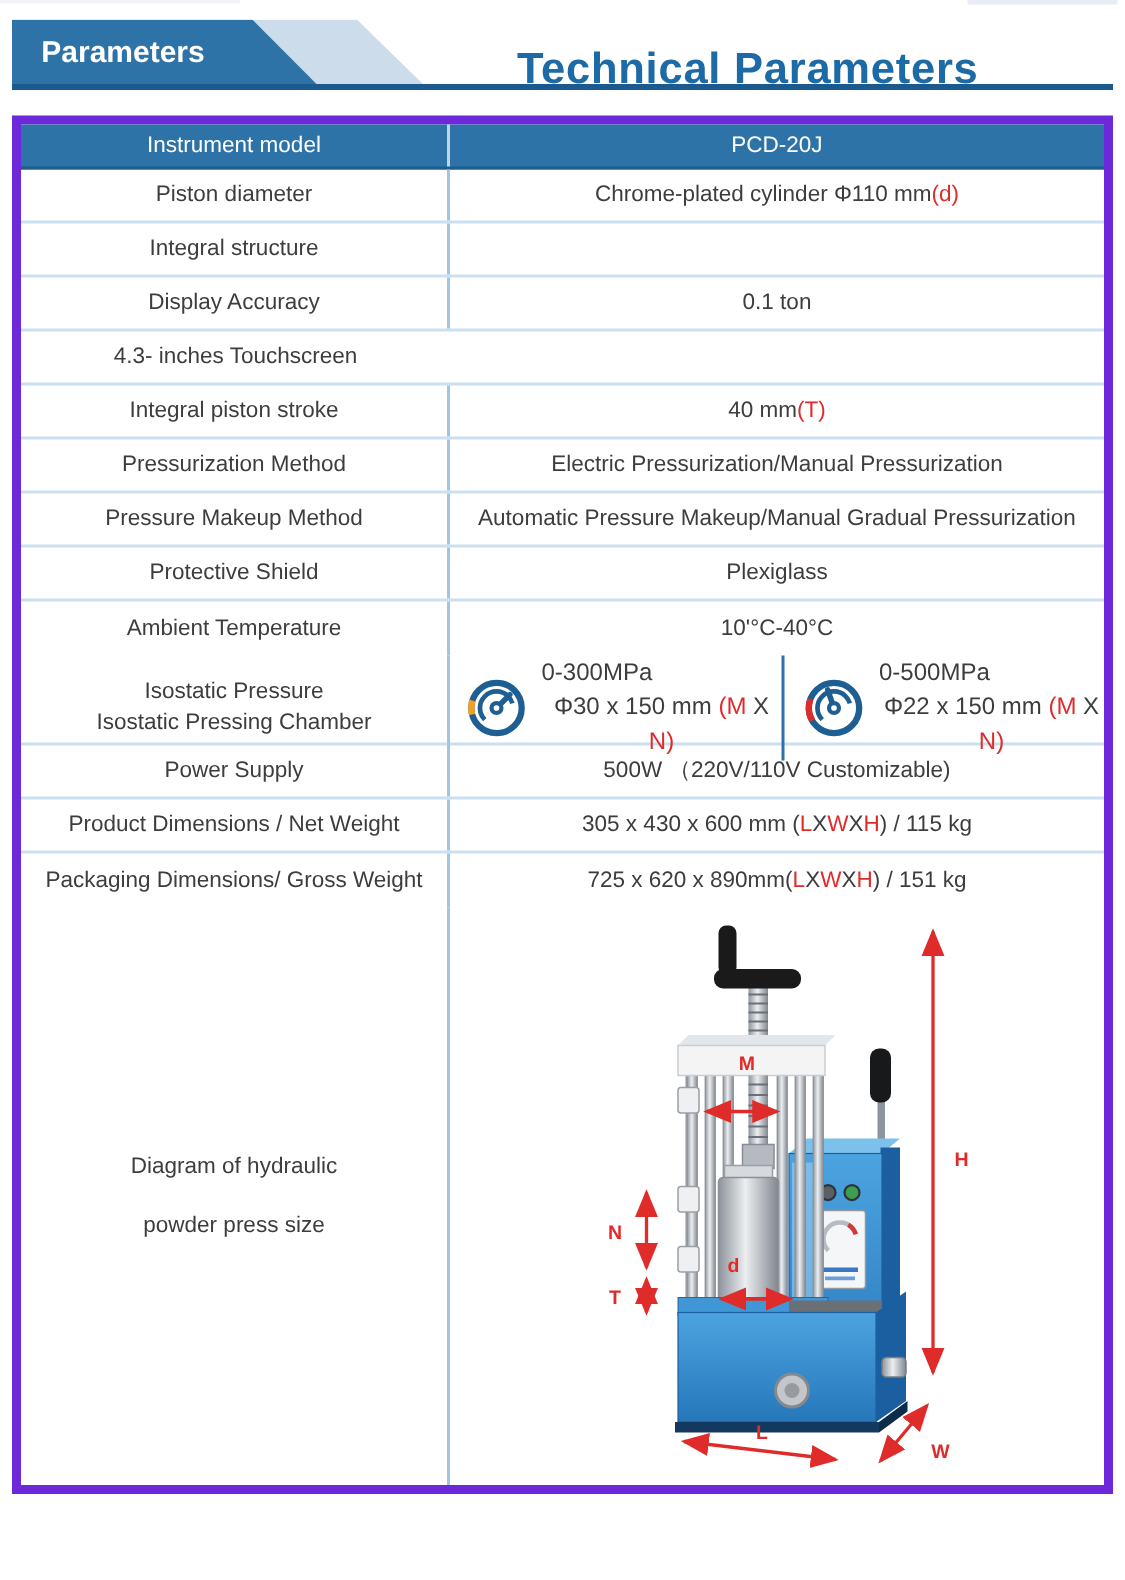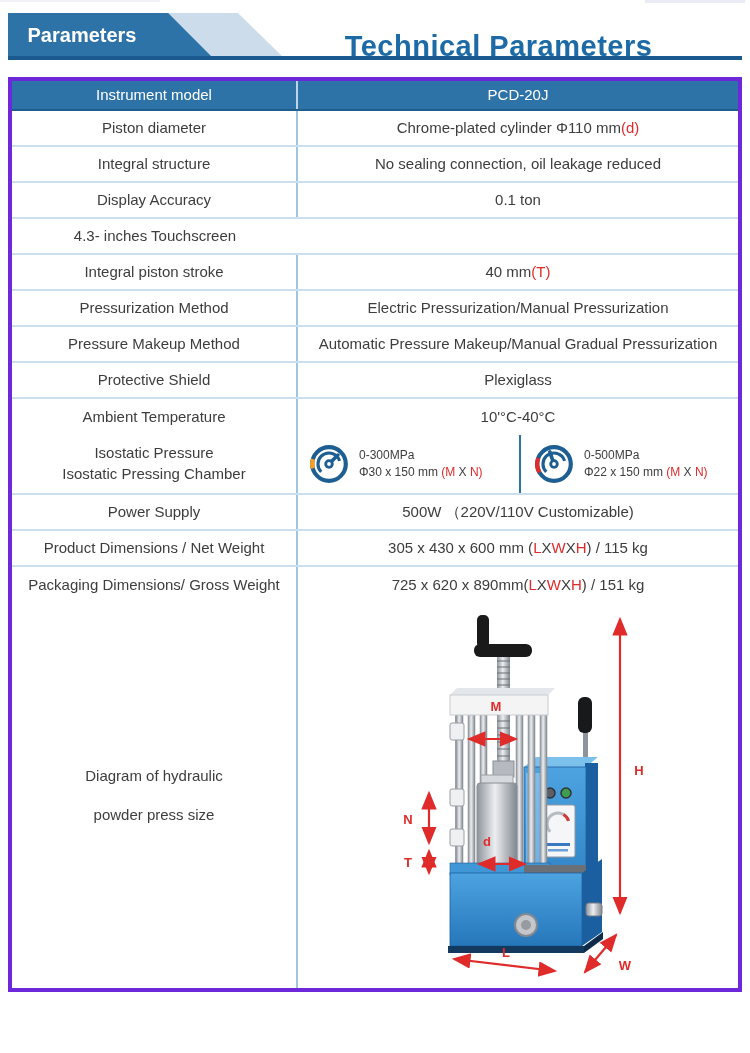--- a/index.html
+++ b/index.html
@@ -25,40 +25,40 @@
   }
   .page-title{
     position:absolute;left:255px;right:8px;top:14px;margin:16px;text-align:center;
     font-size:29px;font-weight:bold;color:#1c6aa6;letter-spacing:0.5px;
   }
   .title-underline{position:absolute;left:8px;top:56px;width:734px;height:4px;background:#1a5a8f;}
 
   
   .spec-table{
     position:absolute;left:8px;top:77px;width:734px;box-sizing:border-box;
-    border:4px solid #6d28d9;background:#fff;
+    border:6px solid #6d28d9;background:#fff;
   }
   .trow{display:grid;grid-template-columns:286px 1fr;height:36px;box-sizing:border-box;
         border-bottom:2px solid #cadfef;}
   .trow:last-child{border-bottom:none;}
   .cell{display:flex;align-items:center;justify-content:center;font-size:15px;
         text-align:center;box-sizing:border-box;line-height:1.25;}
   .cell.label{border-right:2px solid #9fc5e3;}
   .trow.head{background:#2e73a8;height:30px;border-bottom:2px solid #1f5d8c;}
   .trow.head .cell{color:#ffffff;}
   .trow.head .cell.label{border-right-color:#bcd4e6;}
   .red{color:#e02b2b;}
 
   
   .trow.iso{height:60px;}
   .iso-label{flex-direction:column;justify-content:center;gap:2px;}
   .iso-values{display:grid;grid-template-columns:221px 1fr;align-items:stretch;}
   .iso-cell{display:flex;align-items:center;gap:9px;padding-left:10px;box-sizing:border-box;}
   .iso-cell.second{border-left:2px solid #2e73a8;padding-left:12px;}
-  .iso-text{display:flex;flex-direction:column;align-items:flex-start;font-size:12px;line-height:1.45;}
+  .iso-text{display:flex;flex-direction:column;align-items:flex-start;font-size:16px;line-height:1.45;}
   .gauge{width:42px;height:42px;flex:0 0 auto;}
 
   
   .trow.diagram{height:385px;}
   .diagram-label{flex-direction:column;justify-content:center;gap:20px;}
   .diagram-cell{position:relative;padding:0;}
   .diagram-cell svg{position:absolute;left:0;top:0;}
 
   .dim-text{font:bold 13px "Liberation Sans",sans-serif;fill:#e02b2b;}
 </style>
@@ -87,23 +87,20 @@
   <div>
       <div class="trow">
         <div class="cell label">Piston diameter</div>
         <div class="cell value">
           <span>Chrome-plated cylinder  Φ110 mm </span>
           <span class="red">(d)</span>
         </div>
       </div>
       <div class="trow">
         <div class="cell label">Integral structure</div>
-        <div class="cell value">
-          <span>No sealing connection, oil leakage reduced</span>
-        </div>
       </div>
       <div class="trow">
         <div class="cell label">Display Accuracy</div>
         <div class="cell value">
           <span>0.1 ton</span>
         </div>
       </div>
       <div class="trow">
         <div class="cell value">
           <span>4.3- inches Touchscreen</span>

